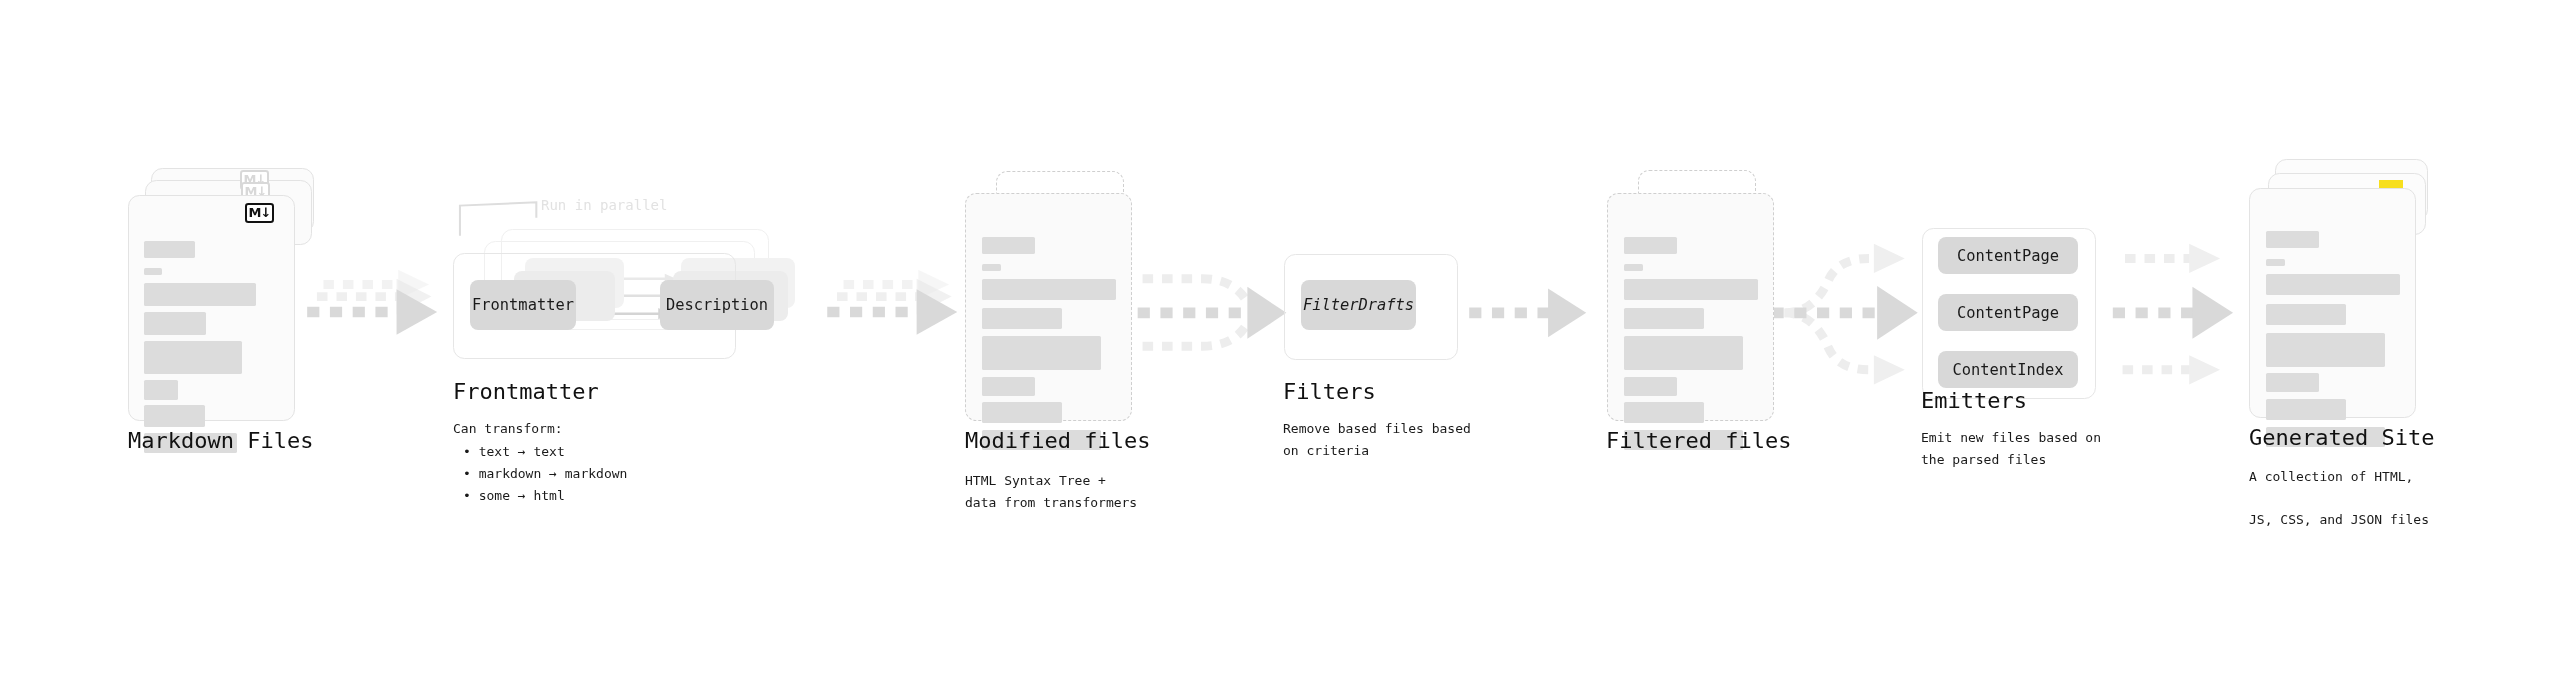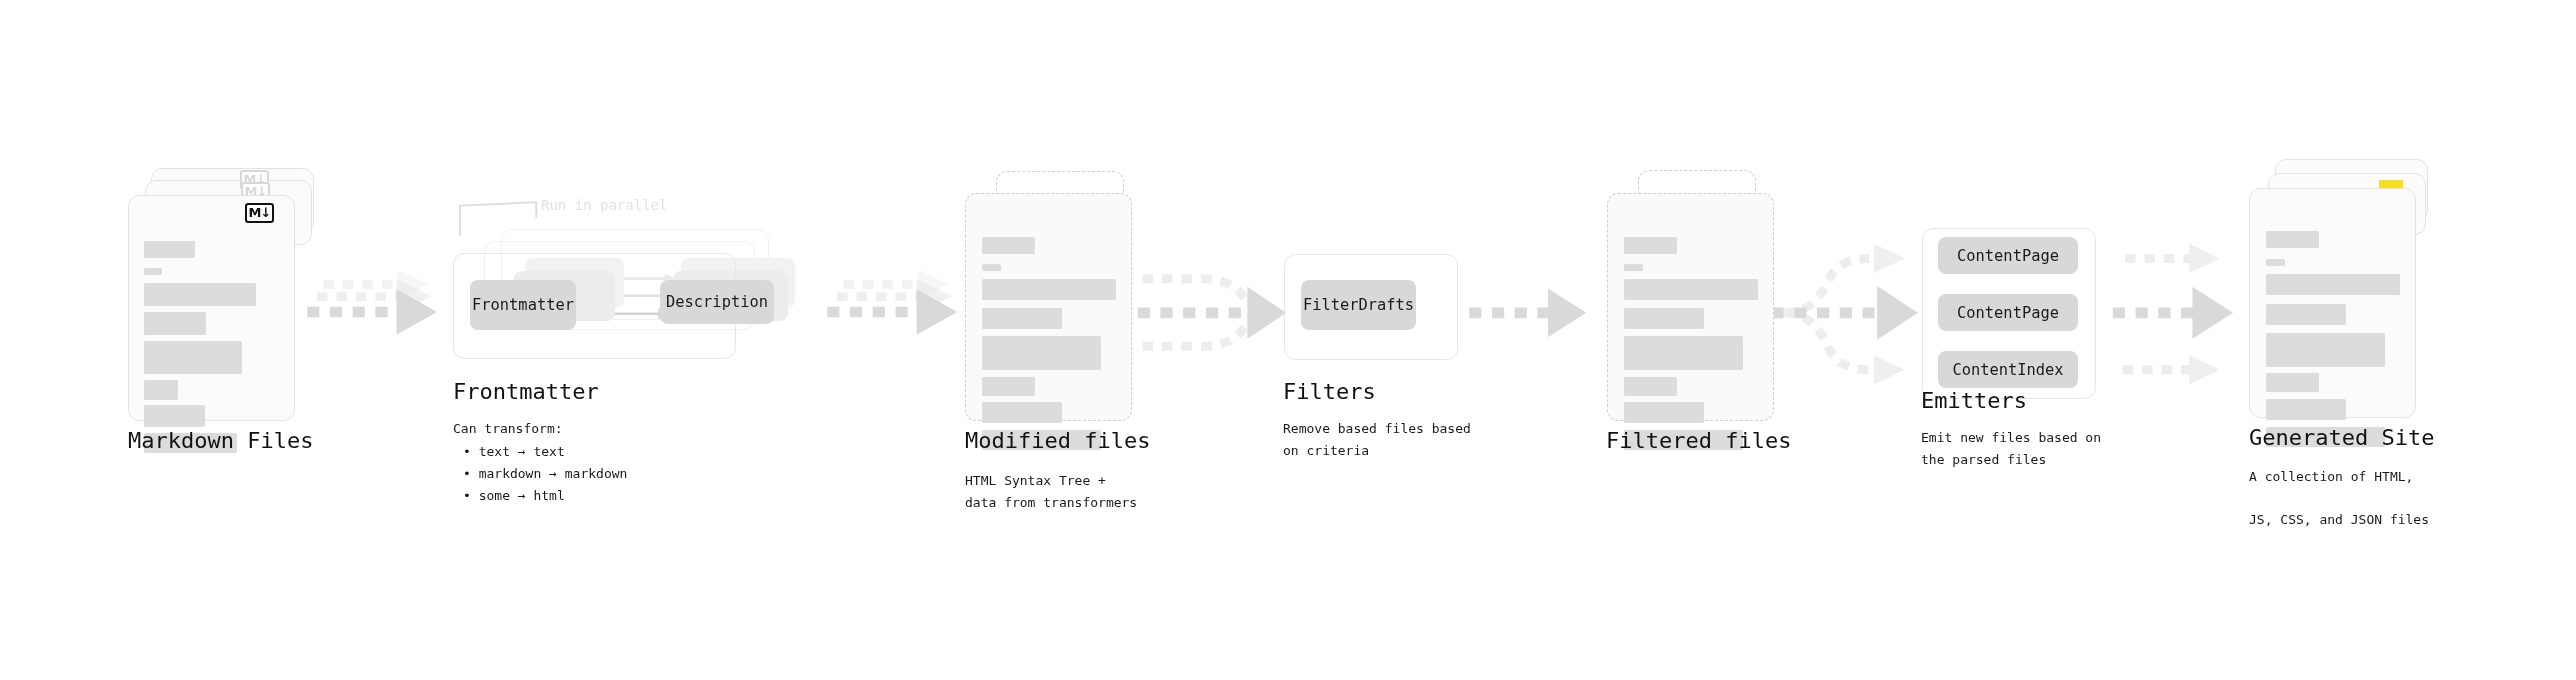--- a/index.html
+++ b/index.html
@@ -260,21 +260,21 @@
     <div class="groupbox stack" style="left:484px; top:241px; width:271px; height:89px;"></div>
 
     <div class="chip ghostB" style="left:525px; top:258px; width:99px; height:50px;"></div>
     <div class="chip ghostB" style="left:681px; top:258px; width:114px; height:50px;"></div>
     <div class="chip ghostA" style="left:514px; top:271px; width:101px; height:50px;"></div>
     <div class="chip ghostA" style="left:673px; top:271px; width:115px; height:50px;"></div>
 
     <div class="groupbox" style="left:453px; top:253px; width:283px; height:106px;"></div>
 
     <div class="chip" style="left:470px; top:280px; width:106px; height:50px;">Frontmatter</div>
-    <div class="chip" style="left:660px; top:280px; width:114px; height:44px;">Description</div>
+    <div class="chip" style="left:660px; top:280px; width:114px; height:50px;">Description</div>
 
     <div class="parallel-label" style="left:541px; top:197px;">Run in parallel</div>
 
     <div class="caption-title" style="left:453px; top:379px;">Frontmatter</div>
 
     <div class="caption-sub" style="left:453px; top:418px;">Can transform:</div>
     <div class="caption-sub" style="left:463px; top:441px;">• text → text</div>
     <div class="caption-sub" style="left:463px; top:463px;">• markdown → markdown</div>
     <div class="caption-sub" style="left:463px; top:485px;">• some → html</div>
   </div>
@@ -294,21 +294,21 @@
       </div>
     </div>
 
     <div class="caption-title" style="left:965px; top:428px;">Modified files</div>
     <div class="caption-sub" style="left:965px; top:470px;">HTML Syntax Tree +</div>
     <div class="caption-sub" style="left:965px; top:492px;">data from transformers</div>
   </div>
 
   <div class="node">
     <div class="groupbox" style="left:1284px; top:254px; width:174px; height:106px;"></div>
-    <div class="chip" style="left:1301px; top:280px; width:115px; height:50px;">FilterDrafts</div>
+    <div class="chip" style="left:1301px; top:280px; width:115px; height:50px;font-style:italic;">FilterDrafts</div>
 
     <div class="caption-title" style="left:1283px; top:379px;">Filters</div>
     <div class="caption-sub" style="left:1283px; top:418px;">Remove based files based</div>
     <div class="caption-sub" style="left:1283px; top:440px;">on criteria</div>
   </div>
 
   <div class="node">
     <div class="filecard dashed" style="left:1638px; top:170px; width:118px; height:57px; background:transparent;"></div>
     <div class="filecard dashed" style="left:1607px; top:193px; width:167px; height:228px;">
       <div class="lines">

